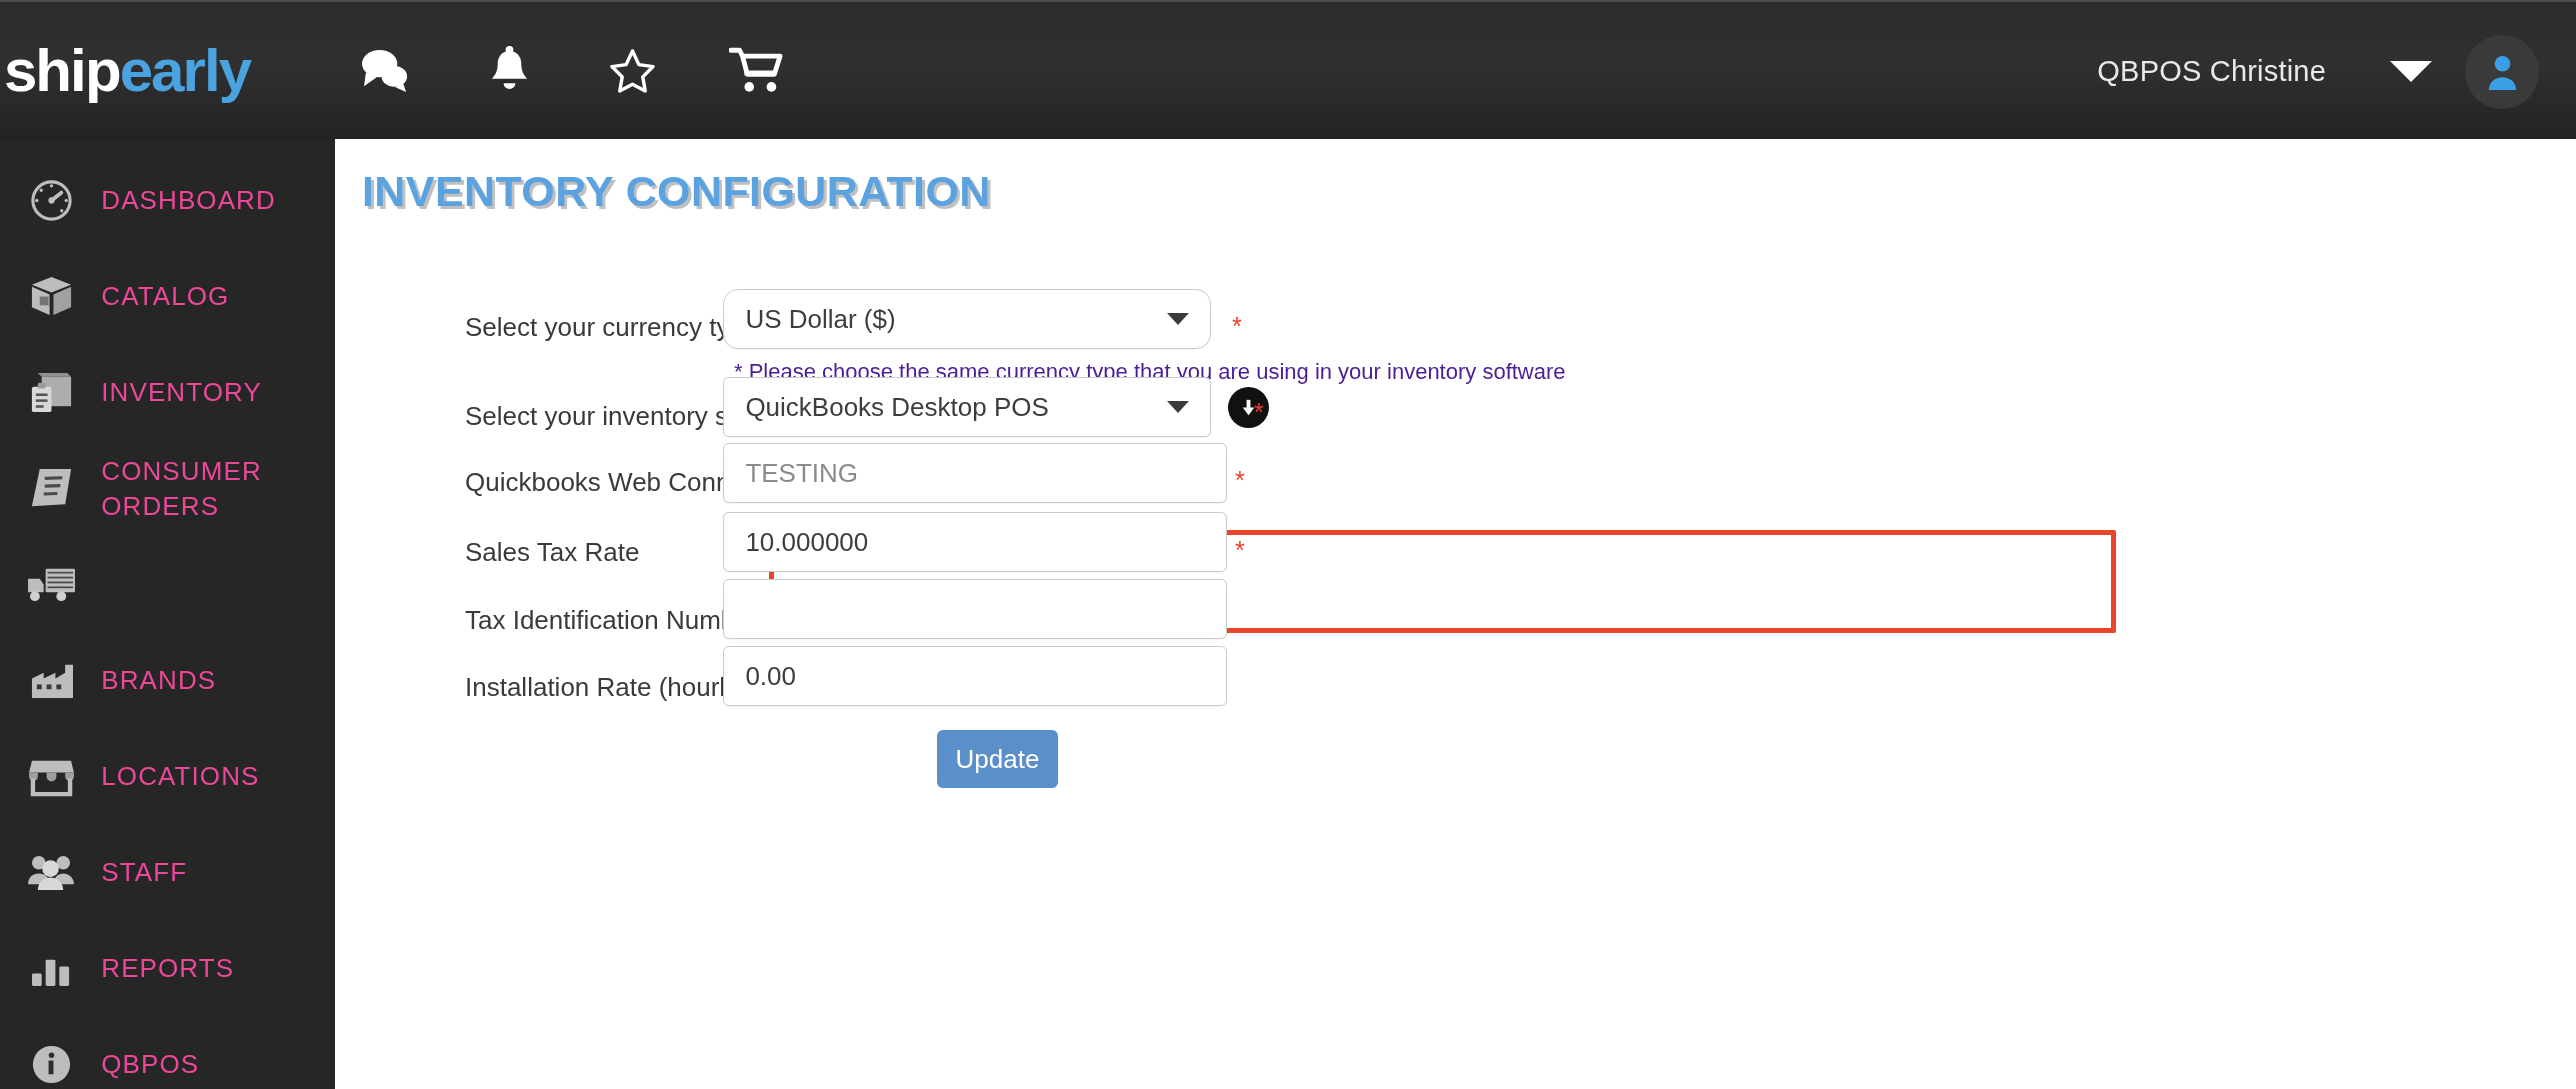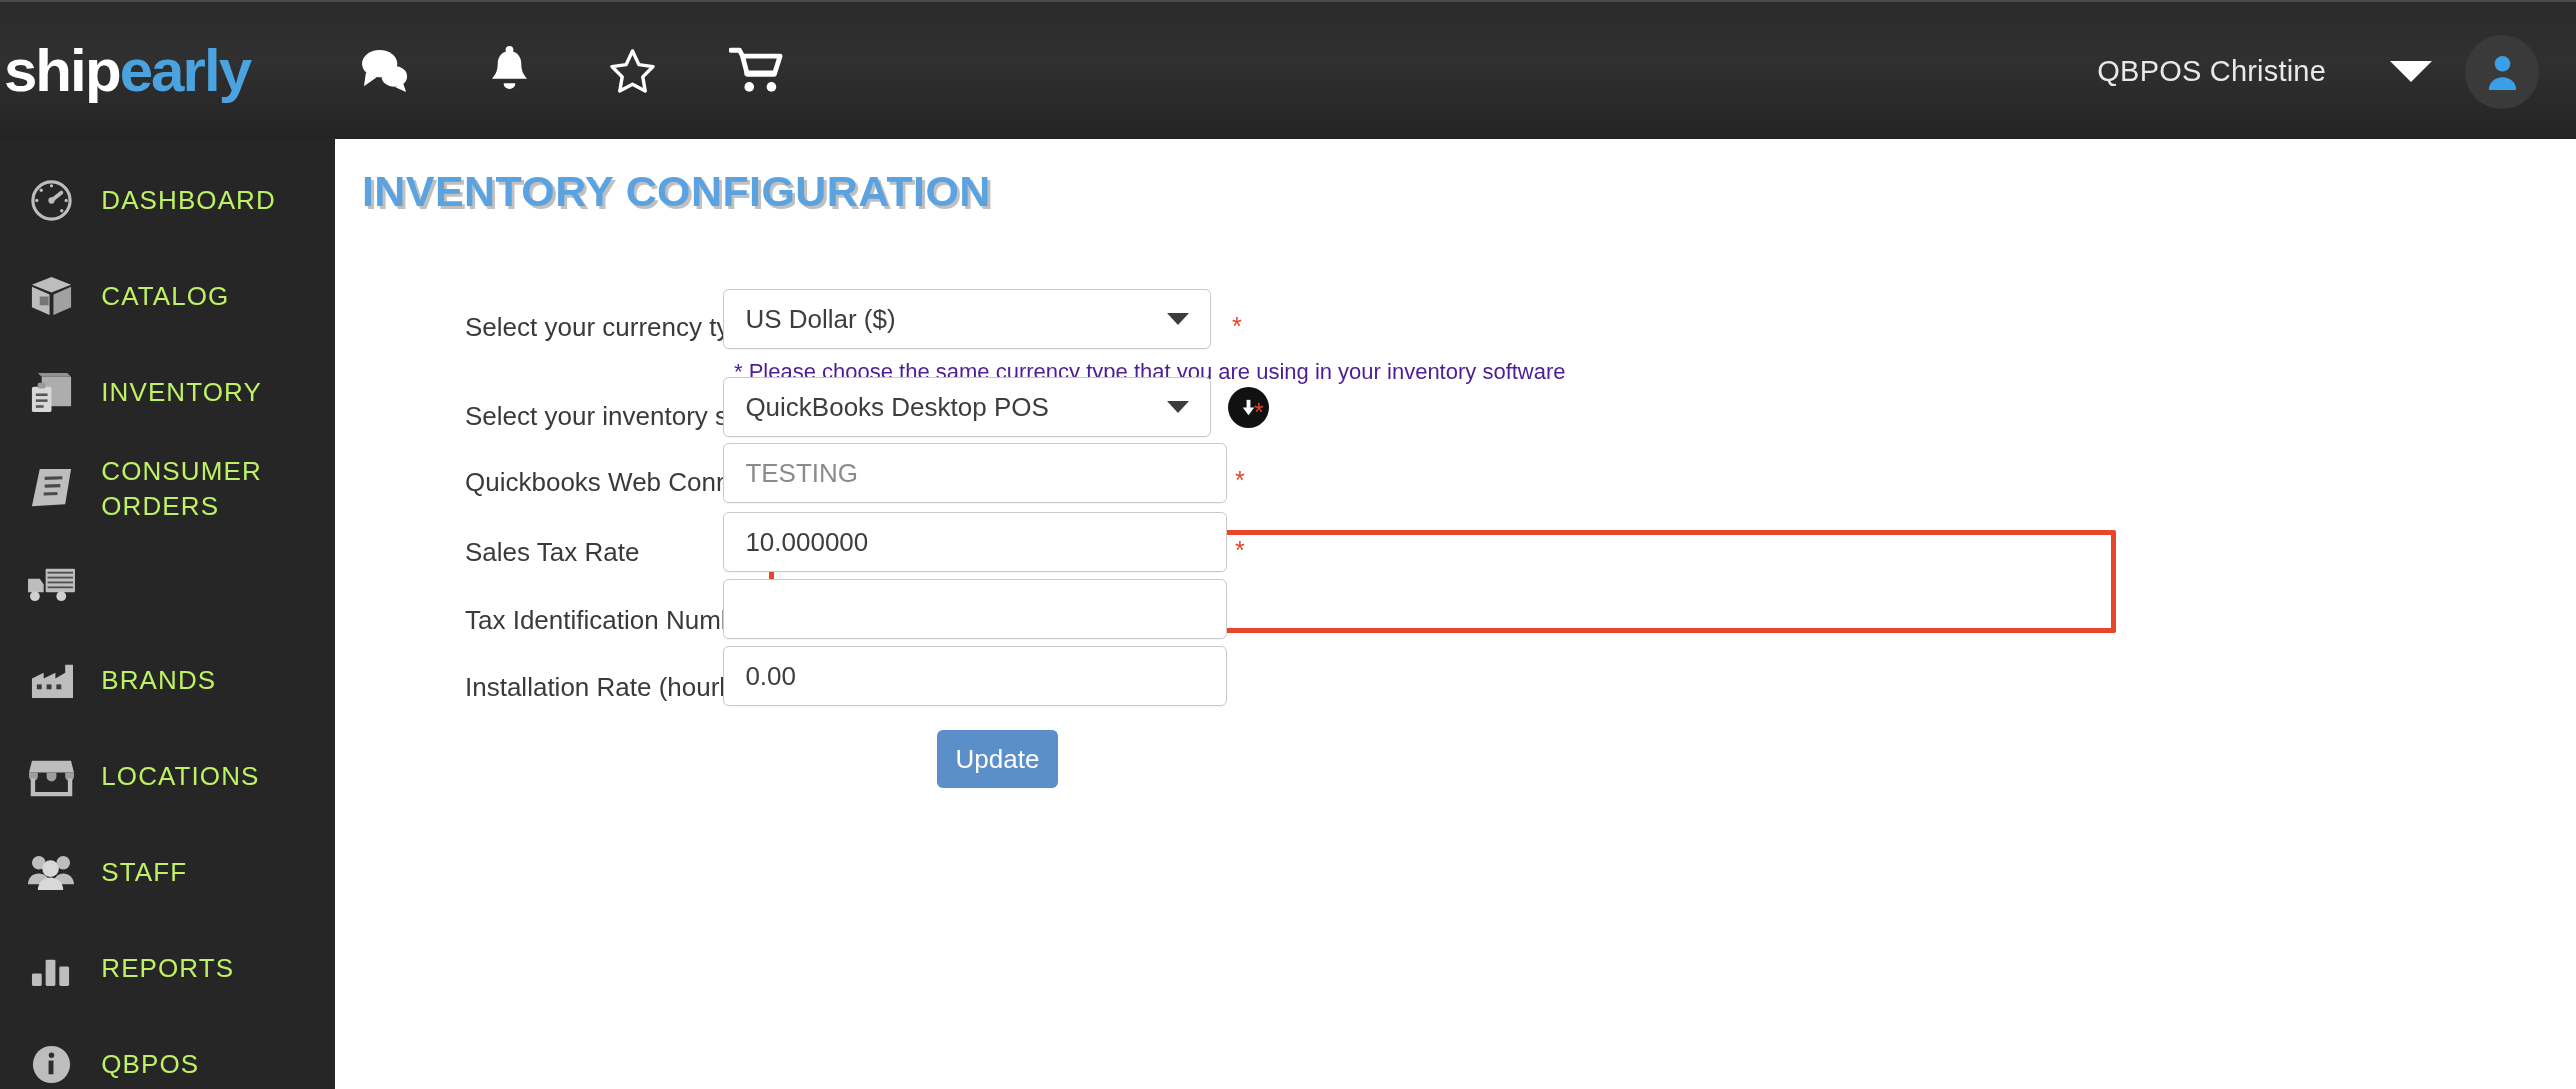--- a/index.html
+++ b/index.html
@@ -76,21 +76,21 @@
     padding-left: 13.6px;
     cursor: pointer;
   }
   .side-ico {
     width: 76px; min-width:76px; height: 70px;
     display:flex; align-items:center; justify-content:center;
     color:#b9b9b9;
   }
   .side-ico svg { display:block; }
   .side-label {
-    color:#bef264;
+    color:#ec4899;
     font-size: 26px;
     letter-spacing: 1.1px;
     line-height: 1.32;
     margin-left: 11.7px;
     max-width: 224px;
   }
 
   
   .main { position:absolute; top:139px; left:335px; width: 2241px; height: 950px; background:#fff; }
   .page-title {
@@ -360,21 +360,21 @@
     </div>
   </div>
 
   <div class="main">
 
     <div class="page-title">INVENTORY CONFIGURATION</div>
 
     <div class="form">
 
       <span class="flabel" style="left:130px; top:173px;">Select your currency type</span>
-      <div class="field select" style="left:388px; top:150px; width:488px;">
+      <div class="field select" style="left:388px; top:150px; width:488px;border-radius:15px;">
         <span class="val">US Dollar ($)</span>
         <span class="sel-caret"></span>
       </div>
       <span class="req" style="left:897px; top:175px;">*</span>
       <span class="hint" style="left:399px; top:220px;">* Please choose the same currency type that you are using in your inventory software</span>
 
       <span class="flabel" style="left:130px; top:262px;">Select your inventory software</span>
       <div class="field select" style="left:388px; top:238px; width:488px;">
         <span class="val">QuickBooks Desktop POS</span>
         <span class="sel-caret"></span>

